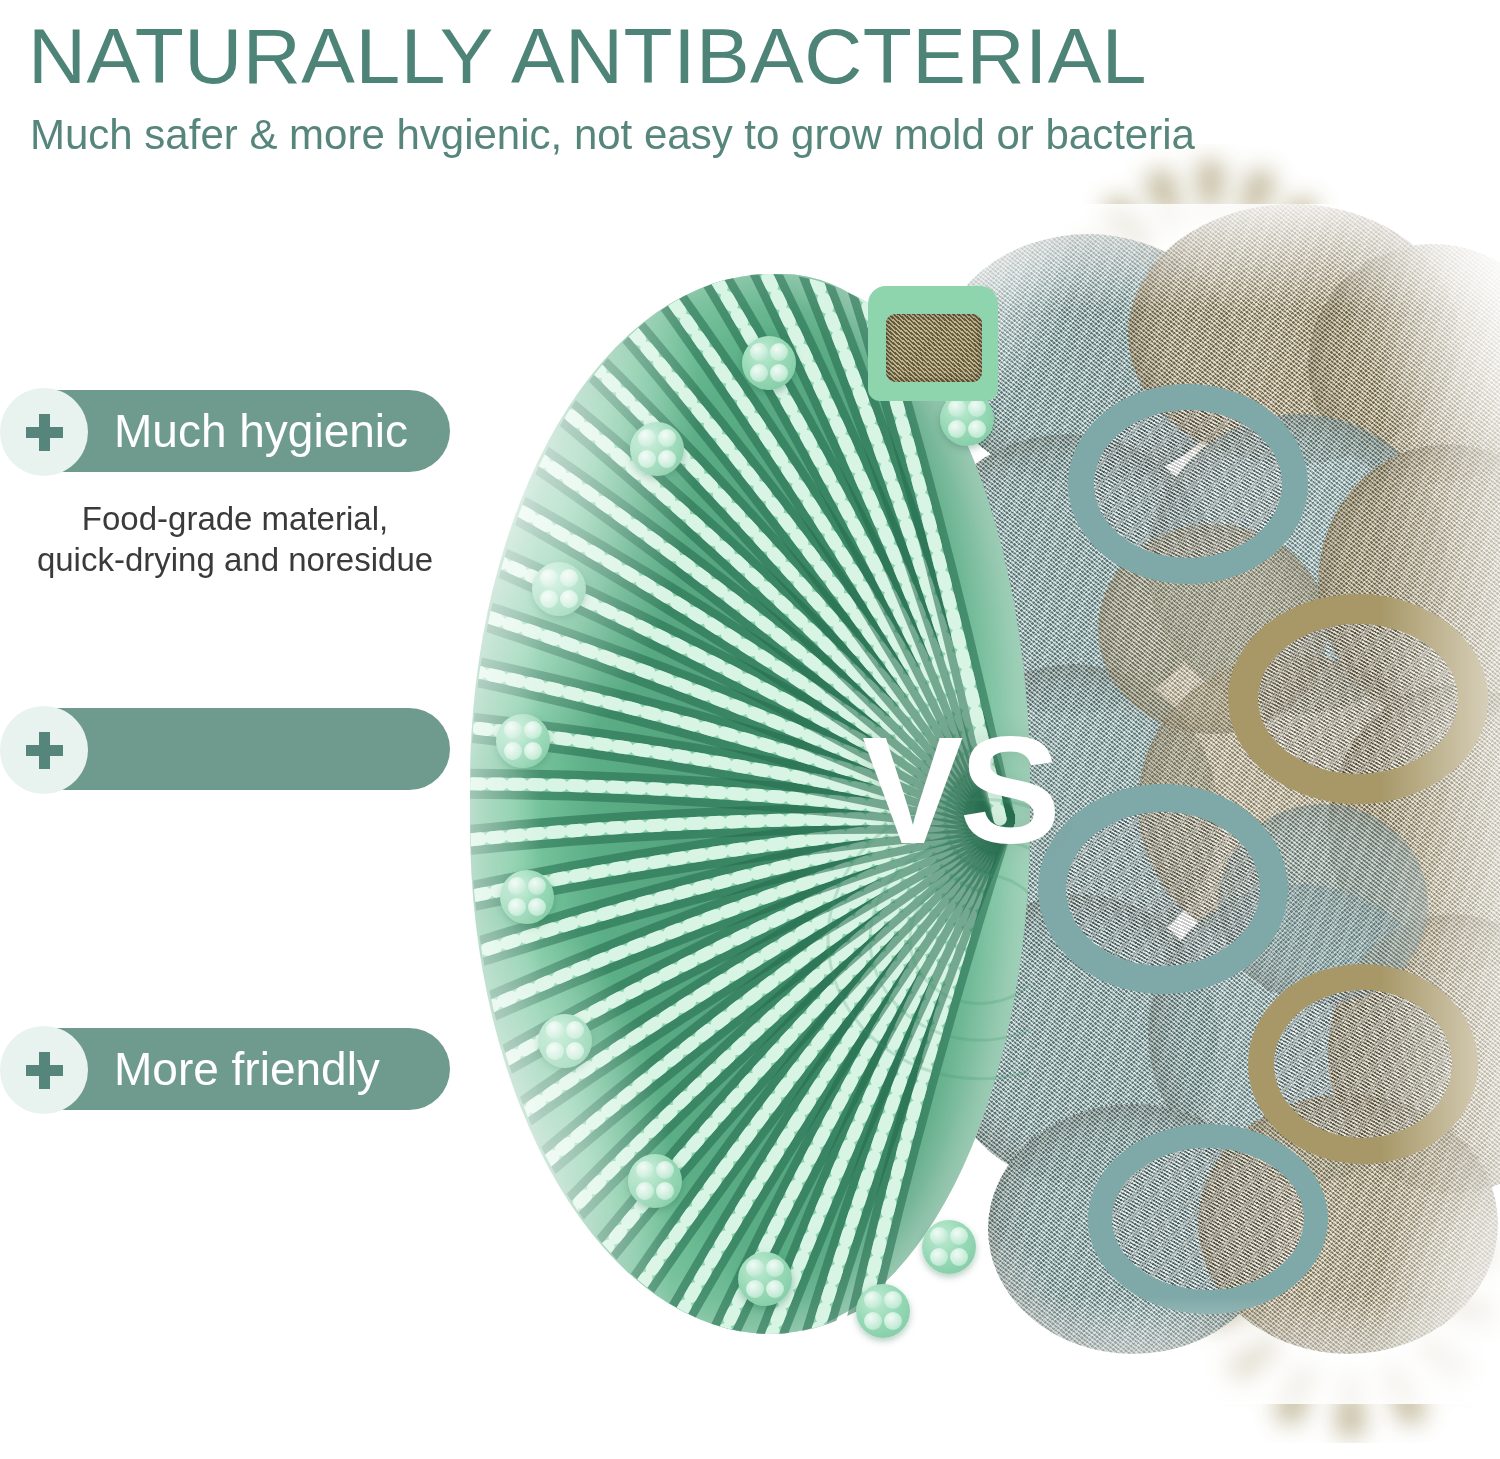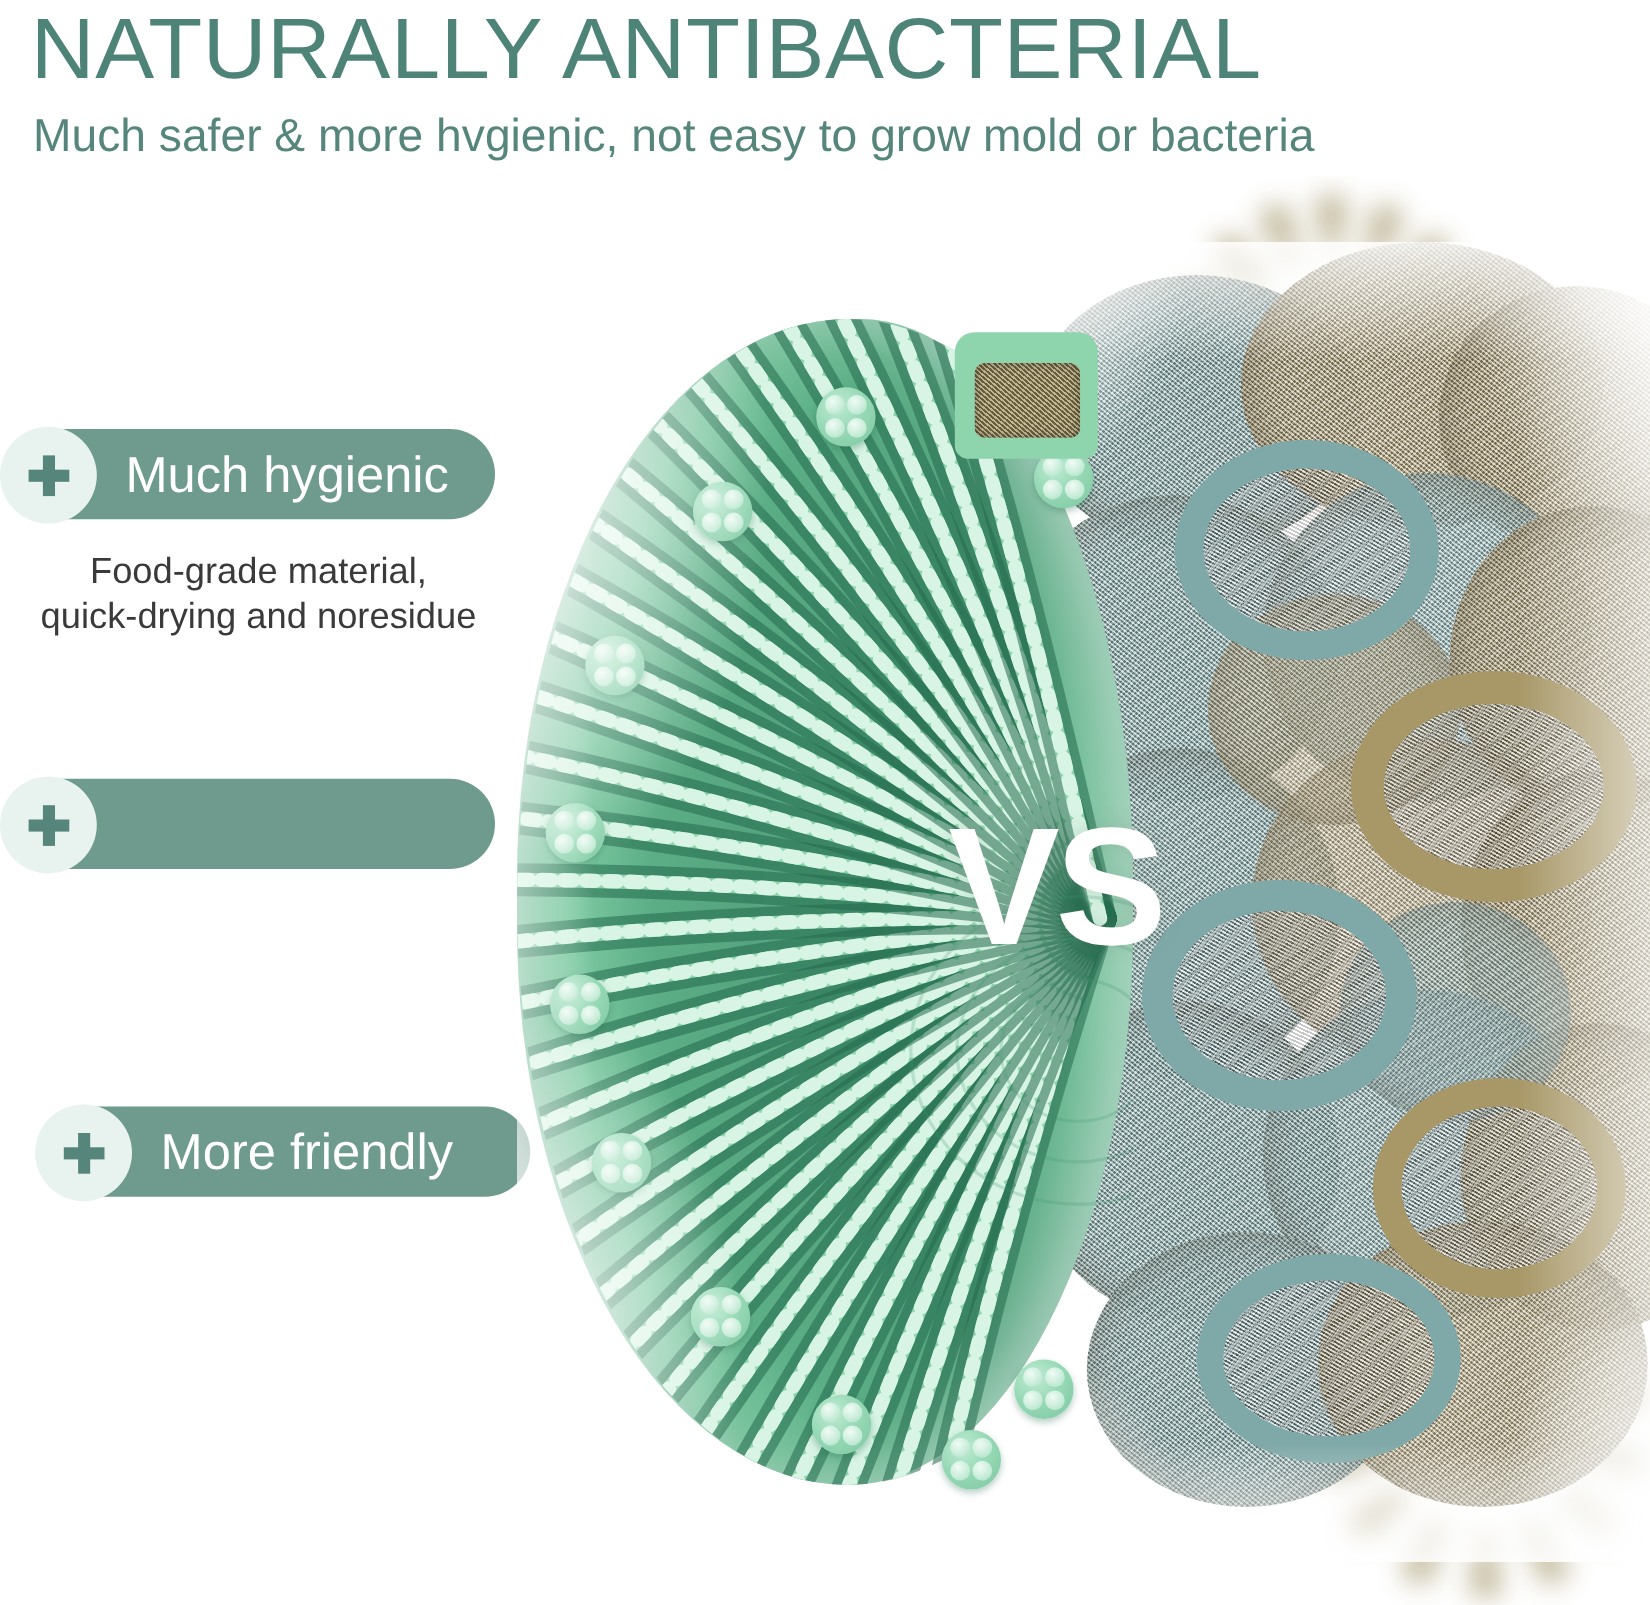--- a/index.html
+++ b/index.html
@@ -1,20 +1,20 @@
 <!DOCTYPE html>
 <html><head>
 <meta charset="utf-8">
 <style>
   * { margin:0; padding:0; box-sizing:border-box; }
   html,body { width:1500px; height:1459px; background:#ffffff; overflow:hidden; }
   body { font-family:"Liberation Sans", sans-serif; position:relative; }
 
   
-  #header { position:absolute; left:0; top:0; width:1352px; height:165px;text-decoration:underline; }
+  #header { position:absolute; left:0; top:12px; width:1352px; height:165px;text-decoration:underline; }
   #title {
     position:absolute; left:28px; top:-2px;
     font-size:78px; line-height:92px;
     font-weight:400;
     letter-spacing:0.5px;
     color:#4E8478;
     transform:scaleX(1.03);
     transform-origin:left center;
     white-space:nowrap;
   }
@@ -66,25 +66,25 @@
   .feature-desc {
     width:470px;
     margin-top:26px;
     text-align:center;
     font-size:33px; line-height:41px;
     font-weight:300;
     color:#3A3A3A;
   }
   #feat-0 { position:absolute; top:0px; }
   #feat-1 { position:absolute; top:318px; }
-  #feat-2 { position:absolute; top:616px;margin-left:32px; }
+  #feat-2 { position:absolute; top:638px; }
 
   
   #compare {
-    position:absolute; left:470px; top:160px;
+    position:absolute; left:470px; top:144px;
     width:1030px; height:1299px;
     overflow:hidden;
   }
 
   
   .germ { position:absolute; filter:blur(13px); opacity:0.88; }
   .germ-body { position:absolute; border-radius:50%; }
   .germ-spike {
     position:absolute; width:13px; border-radius:7px;
     transform-origin:50% 100%;

